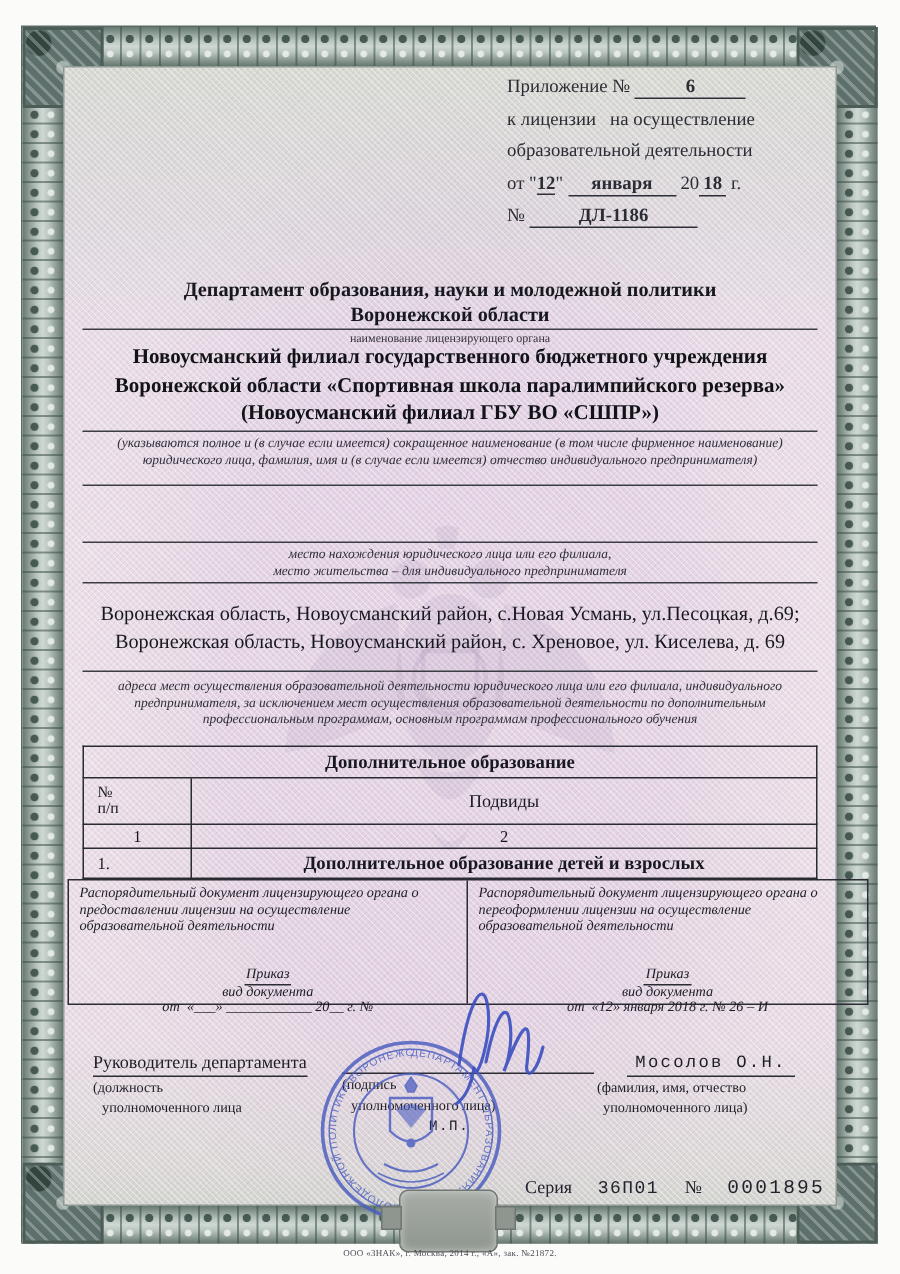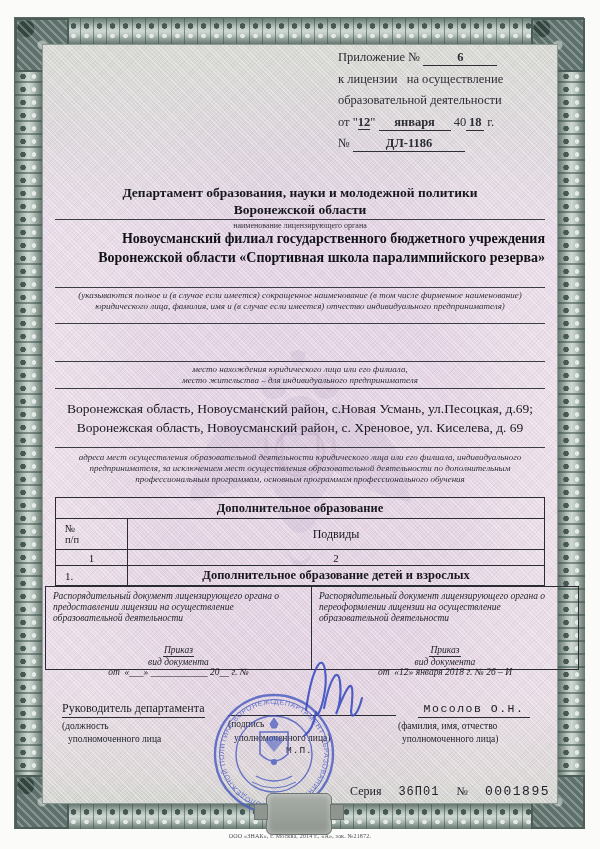--- a/index.html
+++ b/index.html
@@ -63,21 +63,21 @@
 
   
   .hdr{left:338px;top:50px;width:210px;font-size:12.5px;color:#2c2c35;}
   .hdr .hl{height:21.5px;white-space:pre;}
 
   
   .authority{left:55px;top:185px;width:490px;font-size:13.5px;line-height:16.5px;color:#17171f;}
   .small-cap{font-size:8px;color:#33333c;line-height:9px;}
 
   
-  .org{left:55px;top:230px;width:490px;font-size:14px;line-height:18.5px;color:#121219;text-align:right;}
+  .org{left:55px;top:230px;width:490px;font-size:14px;line-height:18.5px;color:#121219;}
   .cap{font-size:9px;line-height:10.8px;color:#2e2e38;}
 
   .addr{font-size:13.5px;color:#17171f;line-height:18.5px;}
 
   
   .doc-table{position:absolute;left:55px;top:497px;width:490px;border-collapse:collapse;font-size:11px;color:#17171f;}
   .doc-table td{border:1px solid #2b2b33;padding:0 4px;vertical-align:middle;}
   .doc-table .tt{font-size:12.5px;font-weight:bold;text-align:center;height:20px;}
   .doc-table .c1{width:58px;font-size:10.5px;line-height:11.5px;padding-left:9px;height:30px;}
   .doc-table .c2h{text-align:center;font-size:12px;}
@@ -155,34 +155,35 @@
     <g fill="none" stroke="#8e6fa0" stroke-opacity="0.16" stroke-width="3">
       <circle cx="132" cy="102" r="24"></circle>
       <path d="M114,84 h36 v30 q-18,16 -36,0 z"></path>
     </g>
   </svg>
 
   <div class="abs hdr">
     <div class="hl"><span>Приложение №</span><span> </span><span class="fill b" style="width:74px">6</span></div>
     <div class="hl">к лицензии   на осуществление</div>
     <div class="hl">образовательной деятельности</div>
-    <div class="hl"><span>от "</span><span class="b u2">12</span><span>" </span><span class="fill b" style="width:72px">января</span><span> 40</span><span class="b u2" style="min-width:18px;display:inline-block;text-align:center">18</span><span> г.</span></div>
+    <div class="hl"><span>от "</span><span class="b u2">12</span><span>" </span><span class="fill b" style="width:72px">января</span><span> 20</span><span class="b u2" style="min-width:18px;display:inline-block;text-align:center">18</span><span> г.</span></div>
     <div class="hl"><span>№ </span><span class="fill b" style="width:112px">ДЛ-1186</span></div>
   </div>
 
   <div class="abs authority ctr">
     <div class="b">Департамент образования, науки и молодежной политики</div>
     <div class="b">Воронежской области</div>
   </div>
   <div class="rule" style="left:55px;top:219px;width:490px;"></div>
   <div class="abs small-cap ctr" style="left:55px;top:221px;width:490px;">наименование лицензирующего органа</div>
 
   <div class="abs org ctr">
     <div class="b">Новоусманский филиал государственного бюджетного учреждения</div>
     <div class="b">Воронежской области «Спортивная школа паралимпийского резерва»</div>
+    <div class="b">(Новоусманский филиал ГБУ ВО «СШПР»)</div>
   </div>
   <div class="rule" style="left:55px;top:287px;width:490px;"></div>
   <div class="abs cap i ctr" style="left:70px;top:290px;width:460px;">(указываются полное и (в случае если имеется) сокращенное наименование (в том числе фирменное наименование) юридического лица, фамилия, имя и (в случае  если имеется) отчество индивидуального предпринимателя)</div>
   <div class="rule" style="left:55px;top:323px;width:490px;"></div>
 
   <div class="rule" style="left:55px;top:361px;width:490px;"></div>
   <div class="abs cap i ctr" style="left:100px;top:364px;width:400px;">
     <div>место нахождения юридического лица или его филиала,</div>
     <div>место жительства – для индивидуального предпринимателя</div>
   </div>

